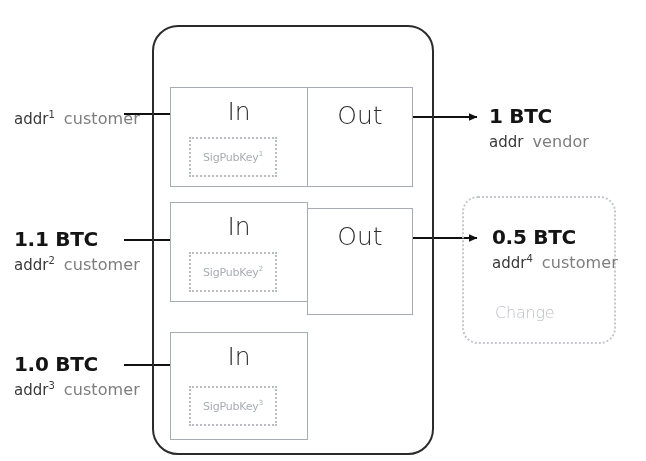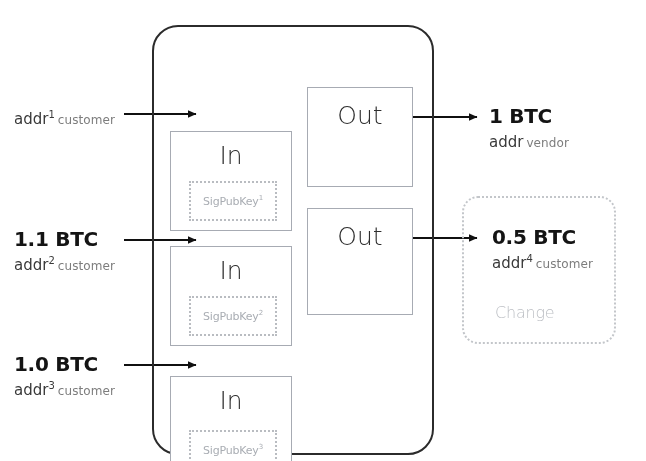--- a/index.html
+++ b/index.html
@@ -56,21 +56,21 @@
   .io-label {
     position: absolute;
     left: 0;
     width: 100%;
     text-align: center;
     font-family: "DejaVu Sans", sans-serif;
     font-weight: 300;
     color: #2e2e2e;
     white-space: nowrap;
   }
-  .in-box  { width: 122px; margin-top: 44px; }
+  .in-box  { width: 138px; }
   .out-box { width: 106px; left: 307px; }
 
   .in-box .io-label  { top: 9px;  font-size: 25px; }
   .out-box .io-label { top: 13px; font-size: 25px; }
 
   
   .sig-box {
     position: absolute;
     left: 18px;
     width: 88px;
@@ -119,23 +119,23 @@
     font-weight: 400;
     color: #3a3a3a;
     line-height: 1;
     margin-top: 7px;
   }
   .amt-addr sup {
     font-size: 10px;
     vertical-align: super;
   }
   .amt-addr .who {
-    font-size: 12px;
+    font-size: 16px;
     color: #7d7d7d;
-    margin-left: 3px;
+    margin-left: 9px;
     letter-spacing: 0.1px;
   }
 
   
   .change-box {
     position: absolute;
     left: 462px;
     top: 196px;
     width: 154px;
     height: 148px;

